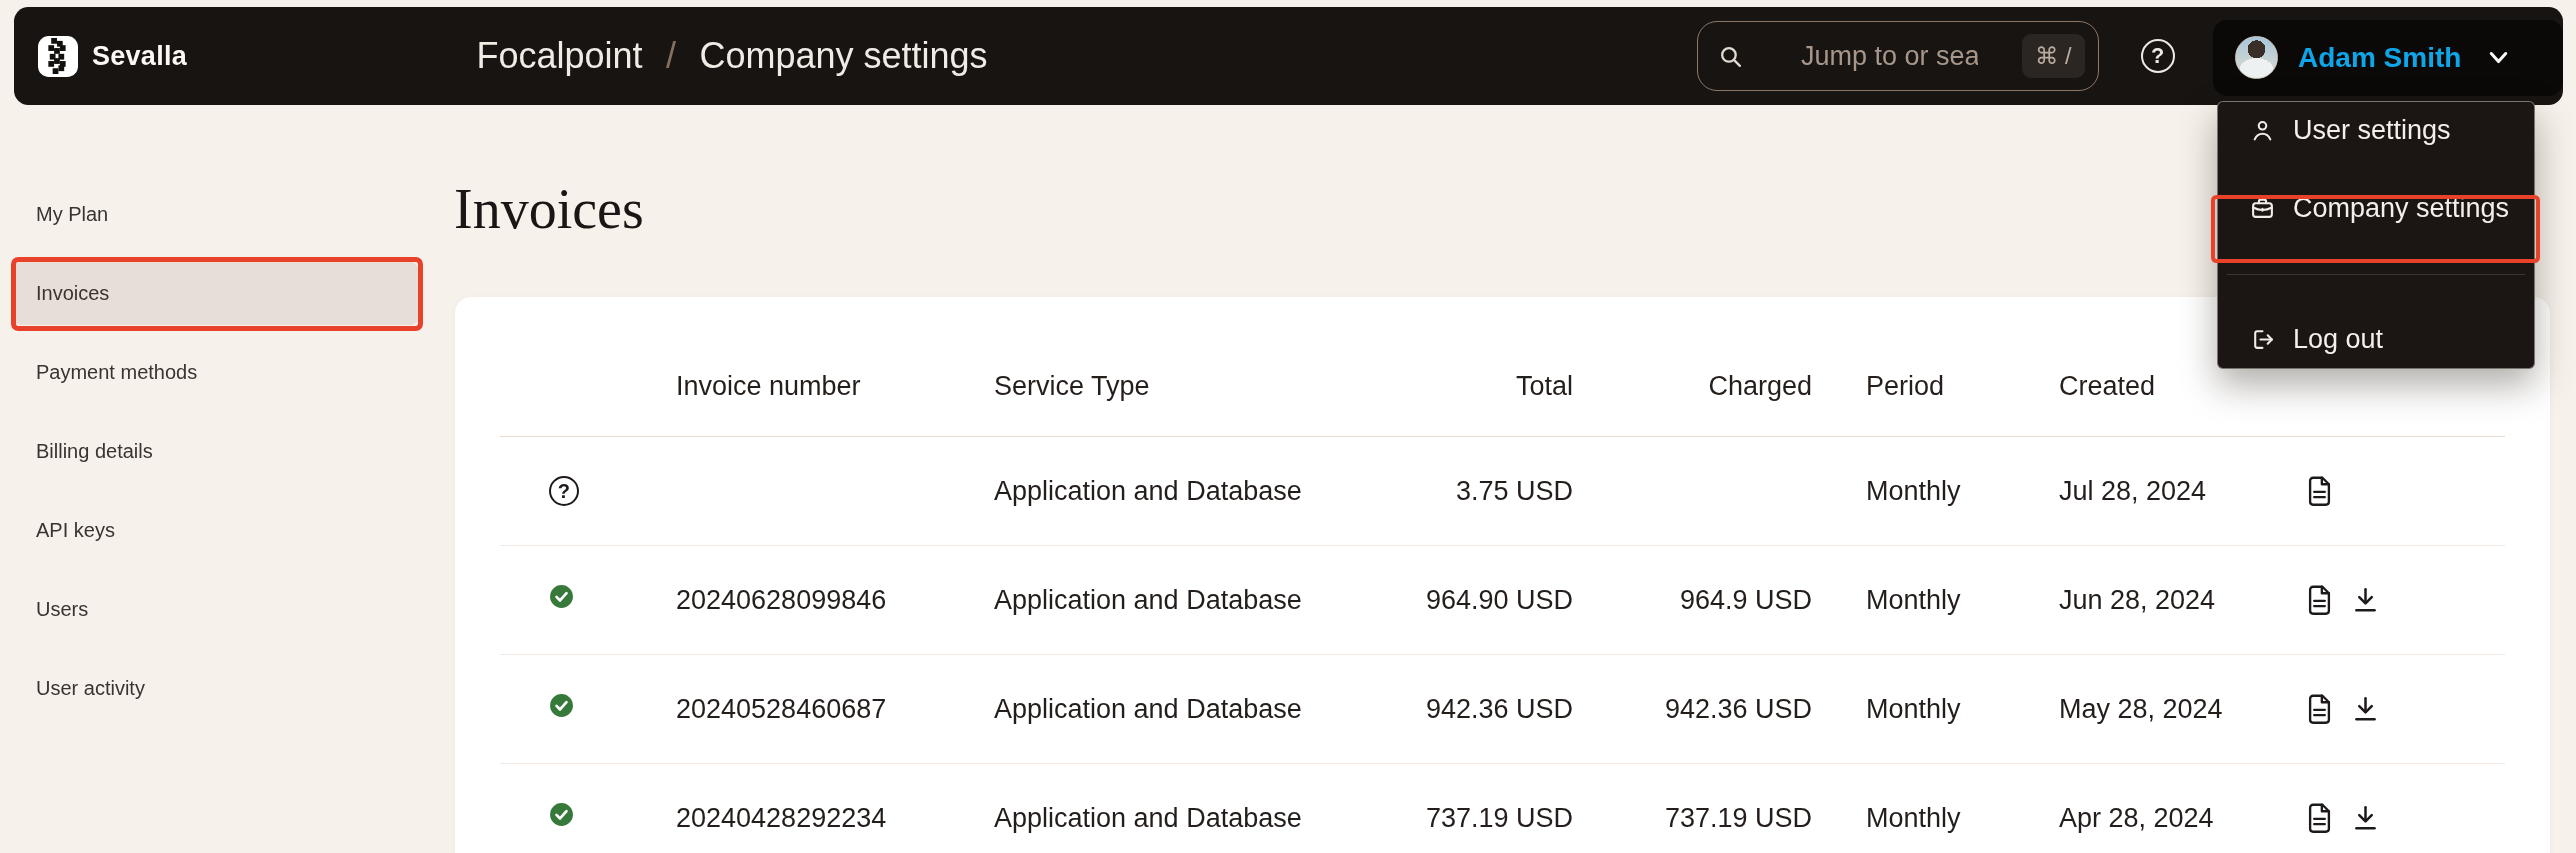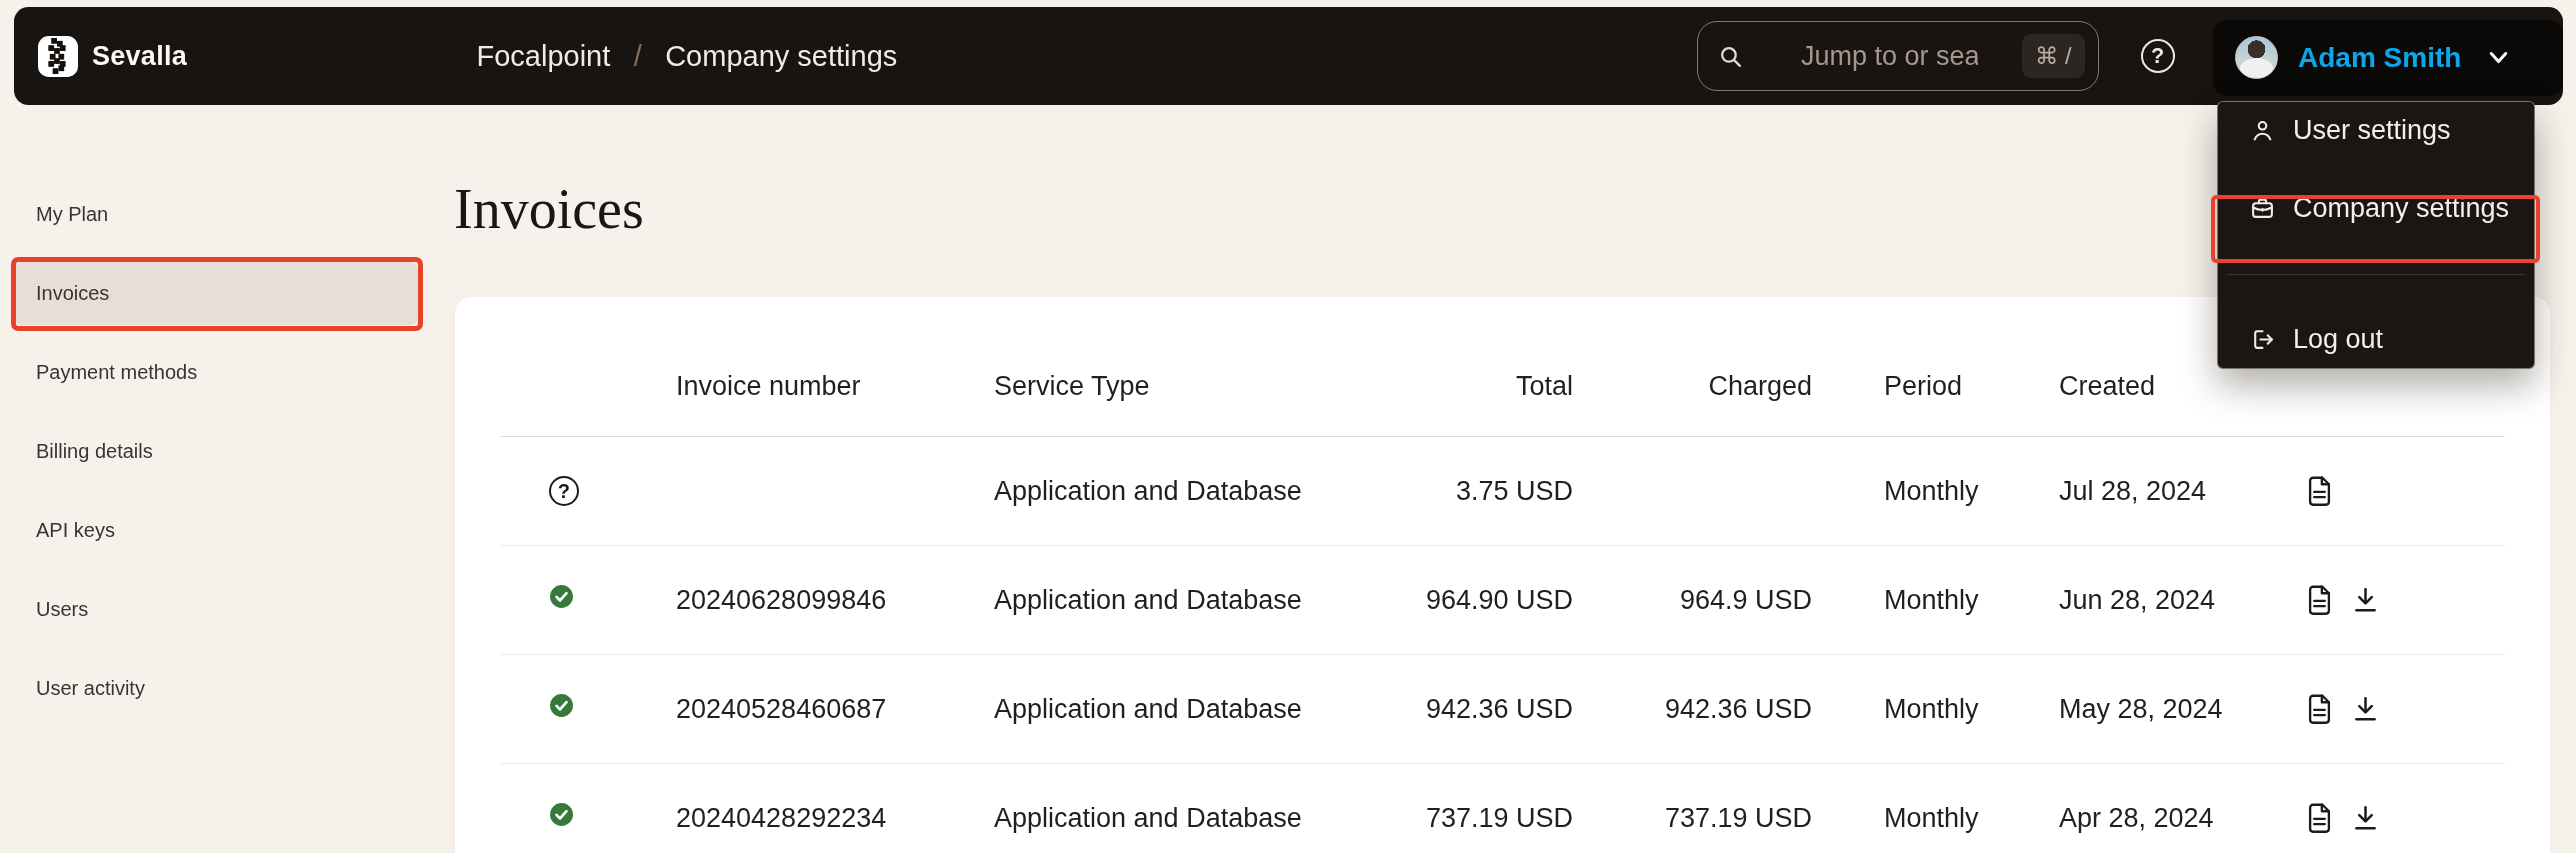--- a/index.html
+++ b/index.html
@@ -16,21 +16,21 @@
   html,body{width:2576px;height:853px;overflow:hidden;}
   body{background:var(--page-bg);font-family:"Liberation Sans",sans-serif;color:var(--ink);}
   #app{position:relative;width:2576px;height:853px;}
 
   
   .topbar{position:absolute;left:13.5px;top:7.2px;width:2549px;height:98px;
     background:var(--bar-bg);border-radius:14.4px;z-index:10;}
   .brand{position:absolute;left:24px;top:0;height:100%;display:flex;align-items:center;gap:14.4px;}
   .logo{width:40px;height:41px;background:#fff;border-radius:10.8px;display:flex;align-items:center;justify-content:center;}
   .brand-name{font-size:27px;font-weight:700;color:#fbf8f5;letter-spacing:0.3px;}
-  .breadcrumb{position:absolute;left:463px;top:0;height:100%;display:flex;align-items:center;gap:23.4px;font-size:29px;}
+  .breadcrumb{position:absolute;left:463px;top:0;height:100%;display:flex;align-items:center;gap:23.4px;font-size:36px;}
   .crumb{color:#f1ebe6;}
   .crumb-sep{color:#84705f;}
   .search{position:absolute;left:1683px;top:50%;transform:translateY(-50%);width:402px;height:70px;
     border:1.8px solid #8c7868;border-radius:20px;display:flex;align-items:center;padding:0 12.6px 0 20px;gap:44px;}
   .search-ph{flex:1;margin-left:14.4px;font-size:27px;color:#a7968b;white-space:nowrap;overflow:hidden;}
   .kbd{background:#2c2622;border-radius:9px;padding:8px 13.5px;font-size:23.4px;color:#b9aba0;white-space:nowrap;}
   .help{position:absolute;left:2127px;top:50%;transform:translateY(-50%);width:34px;height:34px;border:2.7px solid #efe9e4;
     border-radius:50%;display:flex;align-items:center;justify-content:center;font-size:21.6px;font-weight:600;color:#efe9e4;}
   .chip{position:absolute;left:2199px;top:12.6px;width:350px;height:76px;background:var(--chip-bg);
     border-radius:14.4px;display:flex;align-items:center;padding-left:22.5px;}
@@ -69,21 +69,21 @@
     border-radius:16px;box-shadow:0 1.8px 5.4px rgba(90,60,30,.05);z-index:5;}
   .tablewrap{margin:0 45px;}
   .trow{display:flex;align-items:center;padding-left:36px;font-size:27px;color:#231e1b;}
   .thead{height:140px;align-items:flex-end;padding-bottom:34px;border-bottom:1.8px solid #e7dacf;font-weight:500;color:#251f1c;}
   .tbody-row{height:109px;border-bottom:1.8px solid #f2e9e2;}
   .c-status{width:140px;display:flex;align-items:center;padding-left:12.6px;}
   .c-invoice{width:318px;}
   .c-service{width:368px;}
   .c-total{width:211px;text-align:right;}
   .c-charged{width:239px;text-align:right;padding-left:32px;}
-  .c-period{width:247px;padding-left:72px;}
+  .c-period{width:247px;padding-left:54px;}
   .c-created{width:247px;}
   .c-actions{flex:1;display:flex;align-items:center;gap:20px;}
   .qmark{width:30.5px;height:30.5px;border:2.7px solid #1f1a18;border-radius:50%;display:flex;align-items:center;
     justify-content:center;font-size:20px;font-weight:700;color:#1f1a18;}
   .icon-btn{display:flex;align-items:center;cursor:pointer;}
 </style>
 </head>
 <body>
 
 <div id="app">

